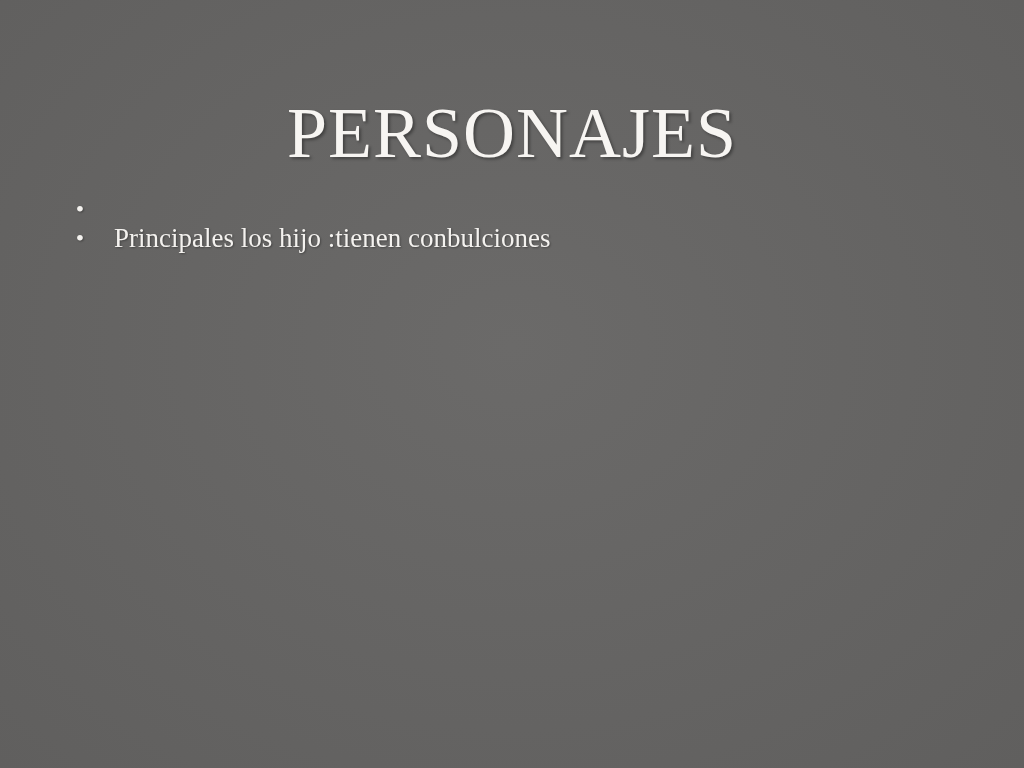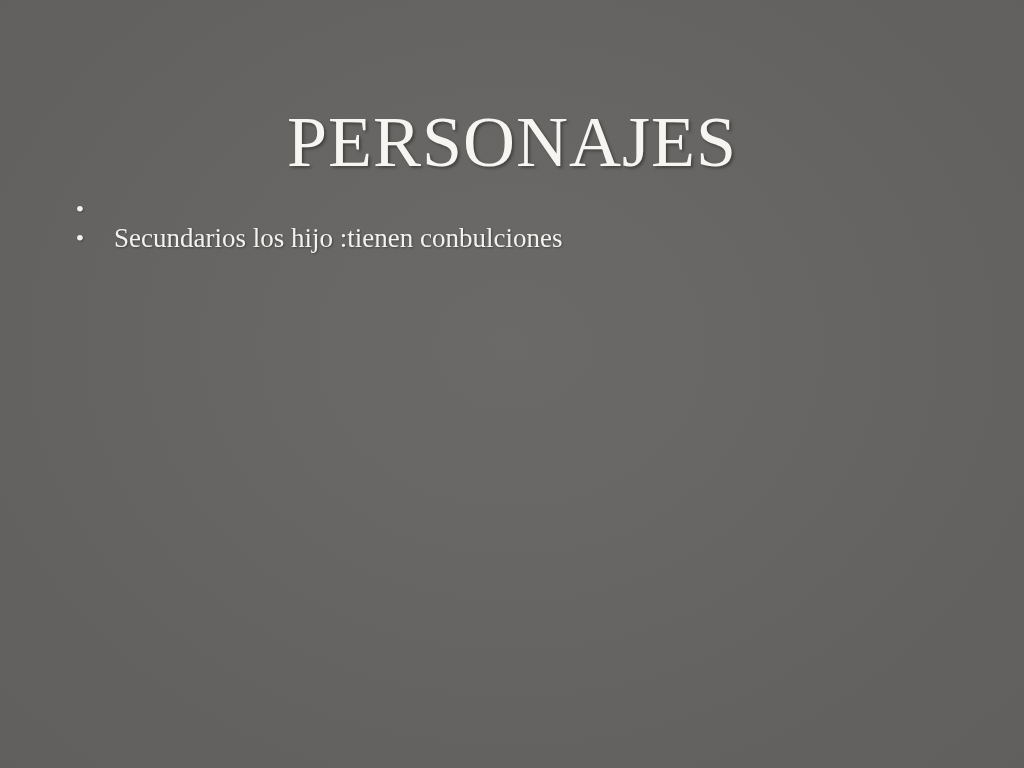--- a/index.html
+++ b/index.html
@@ -15,21 +15,21 @@
   }
   .slide {
     position: relative;
     width: 1024px;
     height: 768px;
     background:
       radial-gradient(ellipse at 50% 45%, #6b6a69 0%, #656463 55%, #605f5e 100%);
   }
   .slide-title {
     position: absolute;
-    top: 51px;
+    top: 42px;
     left: 0;
     width: 1024px;
     text-align: center;
     color: #f7f5f2;
     font-family: "Liberation Serif", serif;
     font-size: 72px;
     line-height: 86px;
     letter-spacing: 1px;
     font-weight: normal;
     text-shadow: 2px 2px 3px rgba(0,0,0,0.35);
@@ -73,17 +73,17 @@
 <div class="slide">
 
   <h1 class="slide-title">PERSONAJES</h1>
 
   <ul class="bullet-list">
     <li class="bullet-item">
       <span class="bullet-marker">•</span>
     </li>
     <li class="bullet-item">
       <span class="bullet-marker">•</span>
-      <span class="bullet-text">Secundarios los hijo :tienen conbulciones</span>
+      <span class="bullet-text">Principales los hijo :tienen conbulciones</span>
     </li>
   </ul>
 
 </div>
 
 </body></html>

